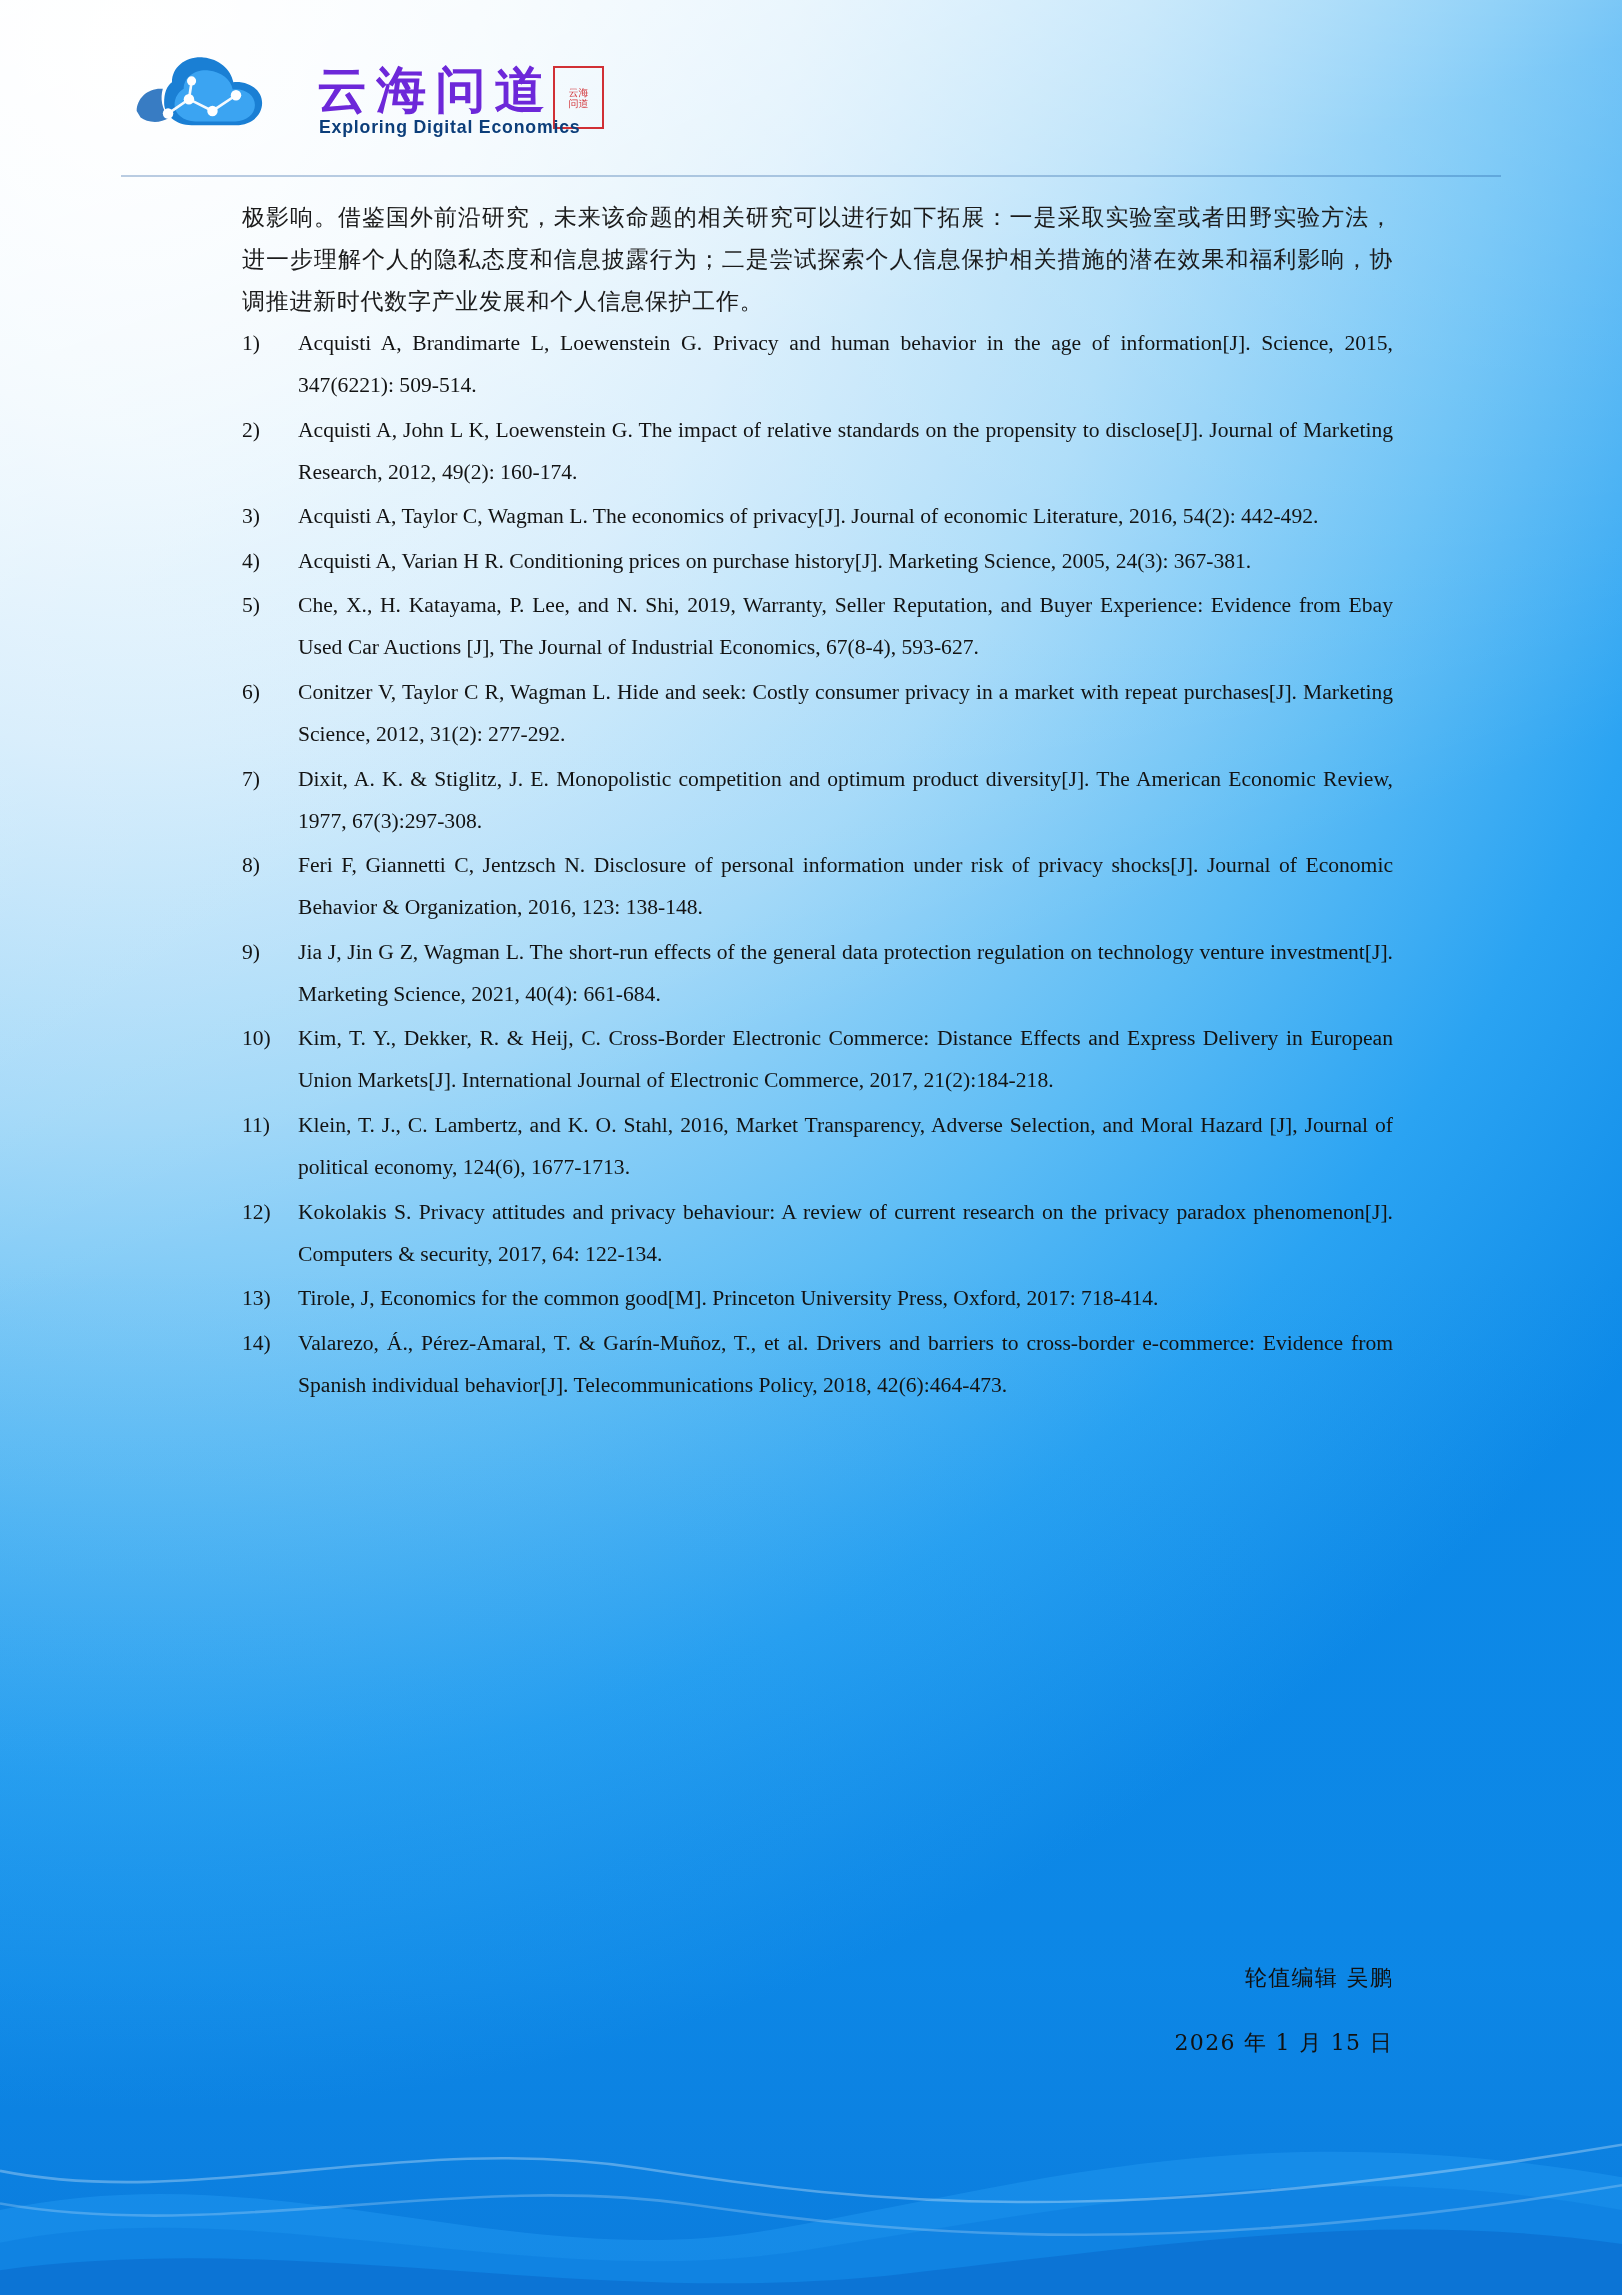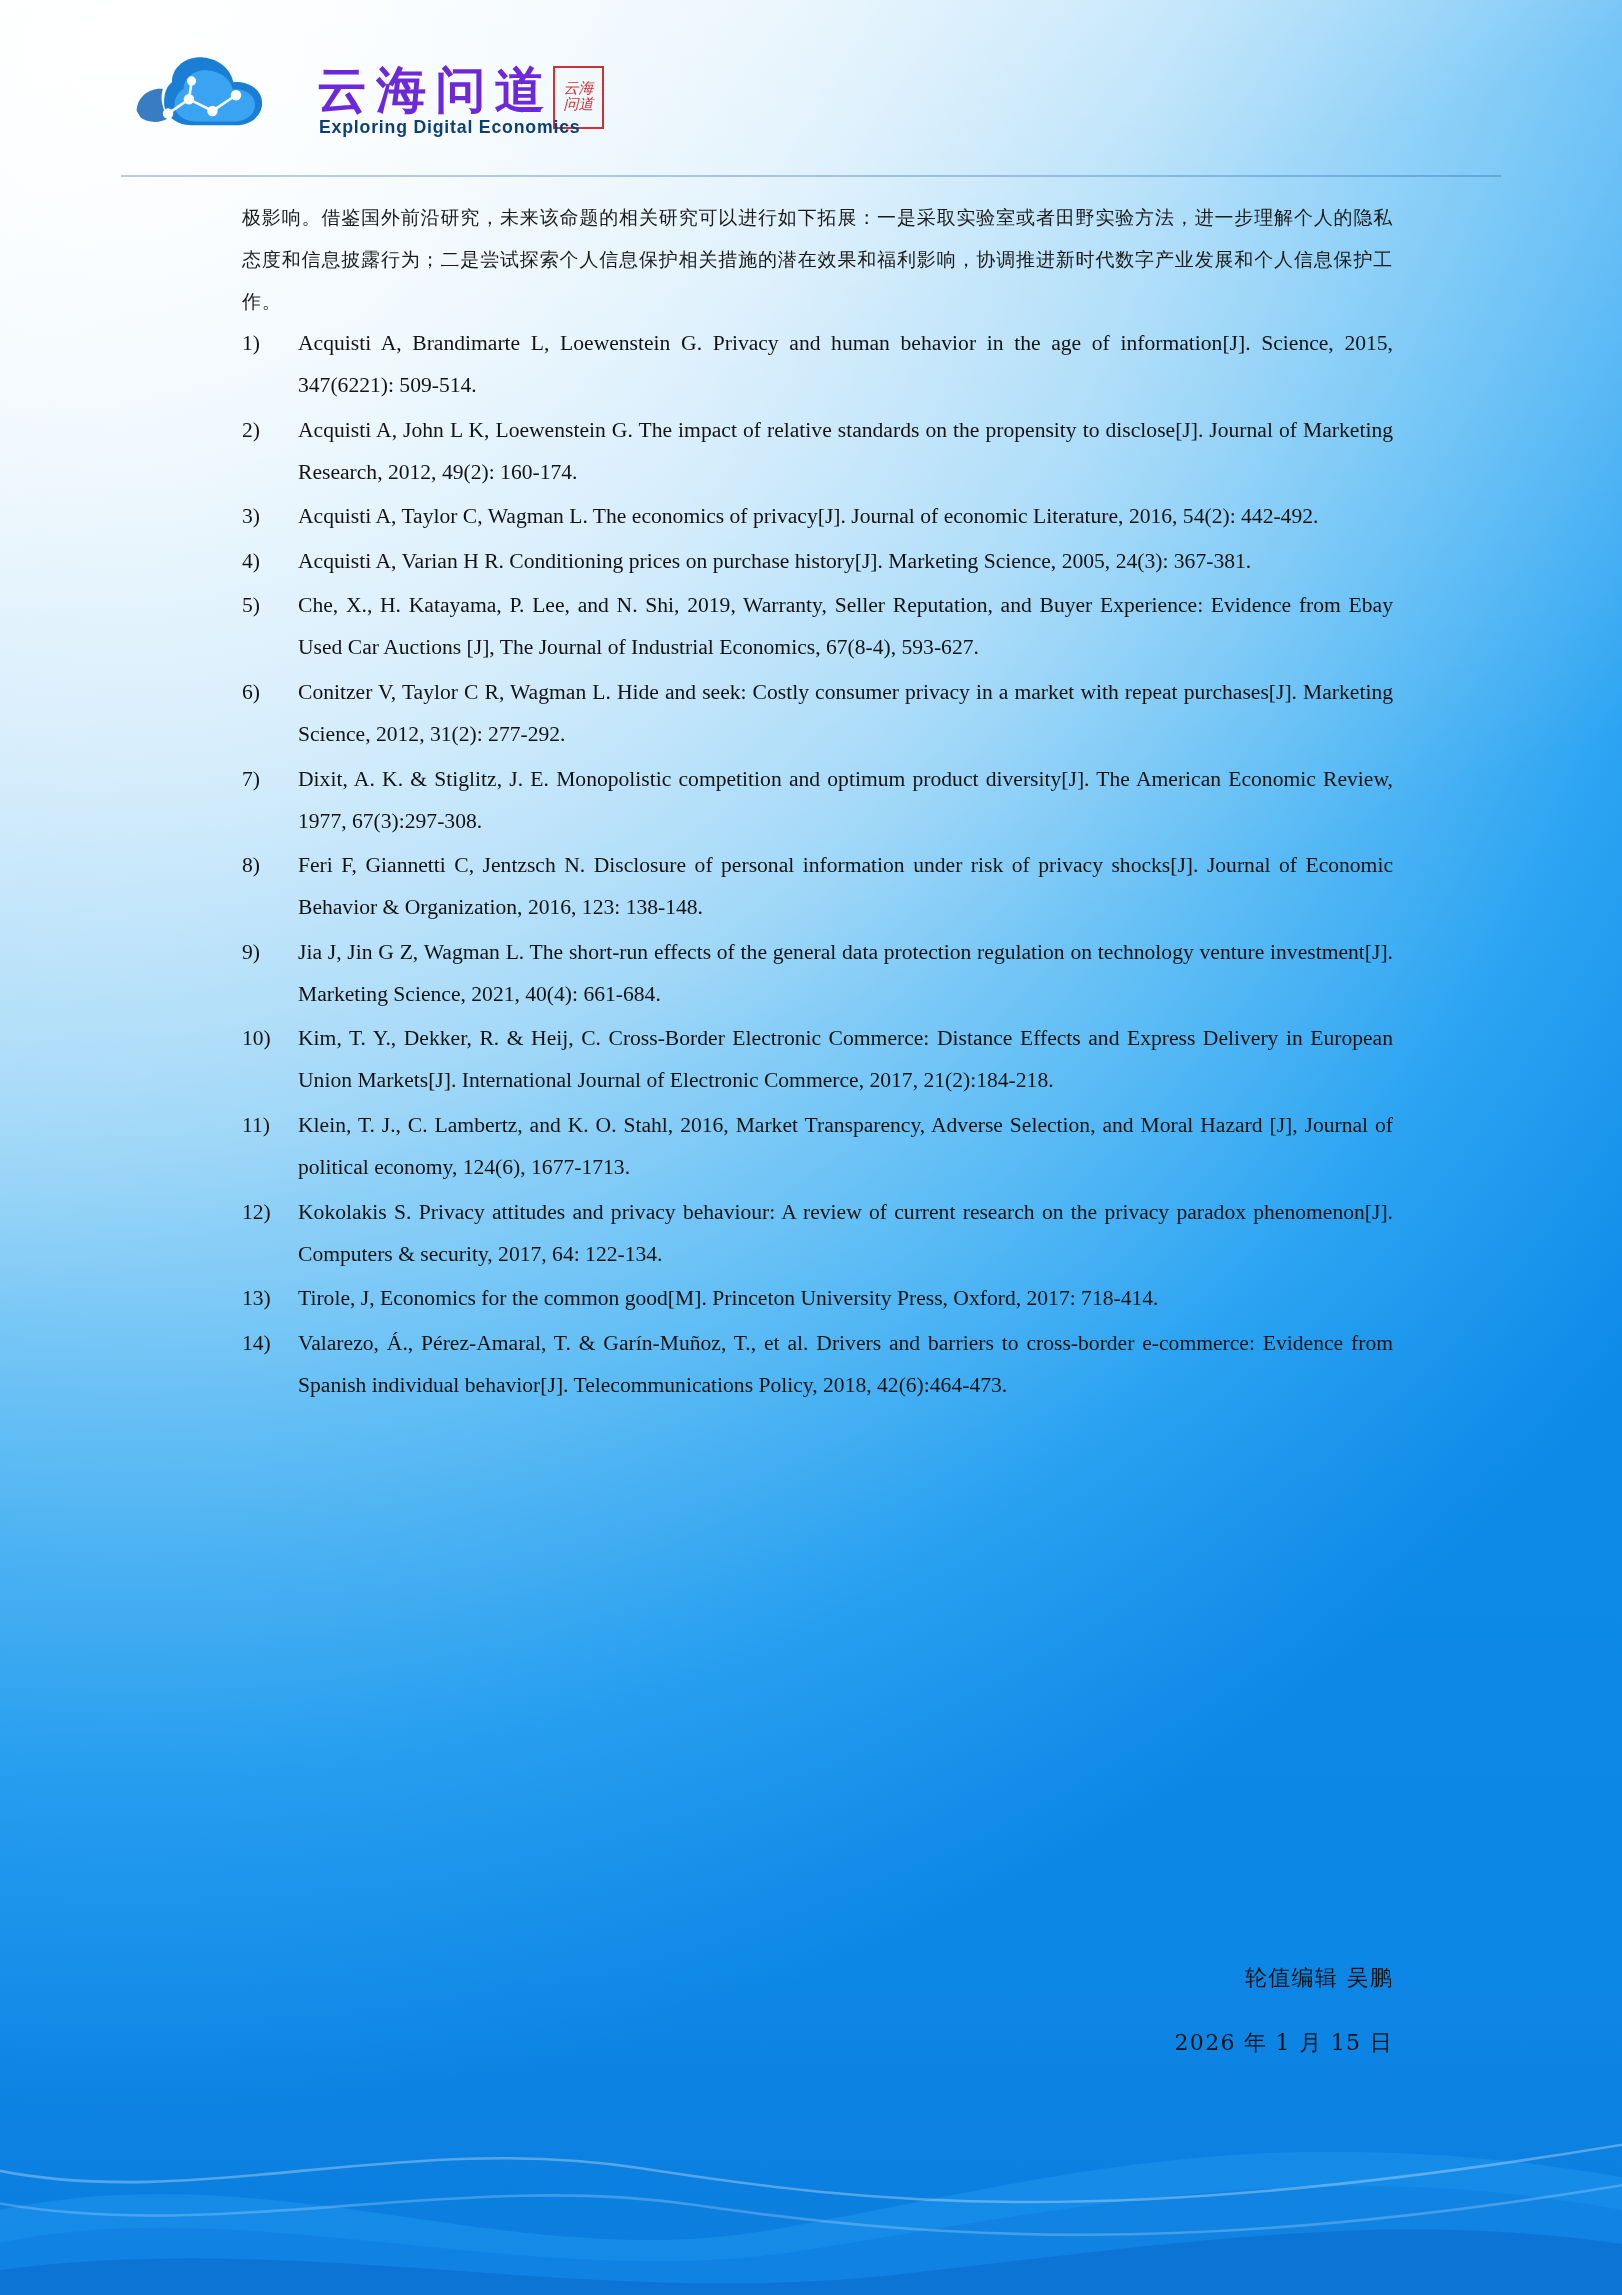--- a/index.html
+++ b/index.html
@@ -69,28 +69,27 @@
   }
   .logo-seal {
     position: absolute;
     left: 432px;
     top: 25px;
     width: 51px;
     height: 63px;
     border: 2px solid #cf1f24;
     color: #cf1f24;
     font-family: "Liberation Serif", serif;
-    font-size: 15px;
+    font-size: 10px;
     line-height: 1.05;
     text-align: center;
     letter-spacing: 0px;
-    padding: 13px 0 0 0;
+    padding: 20px 0 0 0;
     box-sizing: border-box;
     opacity: 0.92;
-    font-style: italic;
   }
   .logo-seal span { display: block; }
   .logo-text-en {
     position: absolute;
     left: 198px;
     top: 76px;
     font-family: "Liberation Sans", sans-serif;
     font-size: 17.7px;
     font-weight: 700;
     letter-spacing: 0.8px;
@@ -112,21 +111,21 @@
   
   .content {
     position: absolute;
     left: 242px;
     top: 196px;
     width: 1151px;
   }
 
   .para-cn {
     font-family: "DejaVu Serif", serif;
-    font-size: 19px;
+    font-size: 23px;
     line-height: 42px;
     color: #1b1b1b;
     text-align: justify;
     text-justify: inter-ideograph;
     letter-spacing: 0.7px;
     margin: 0 0 0 0;
     text-indent: 0;
   }
 
   .section-title {

